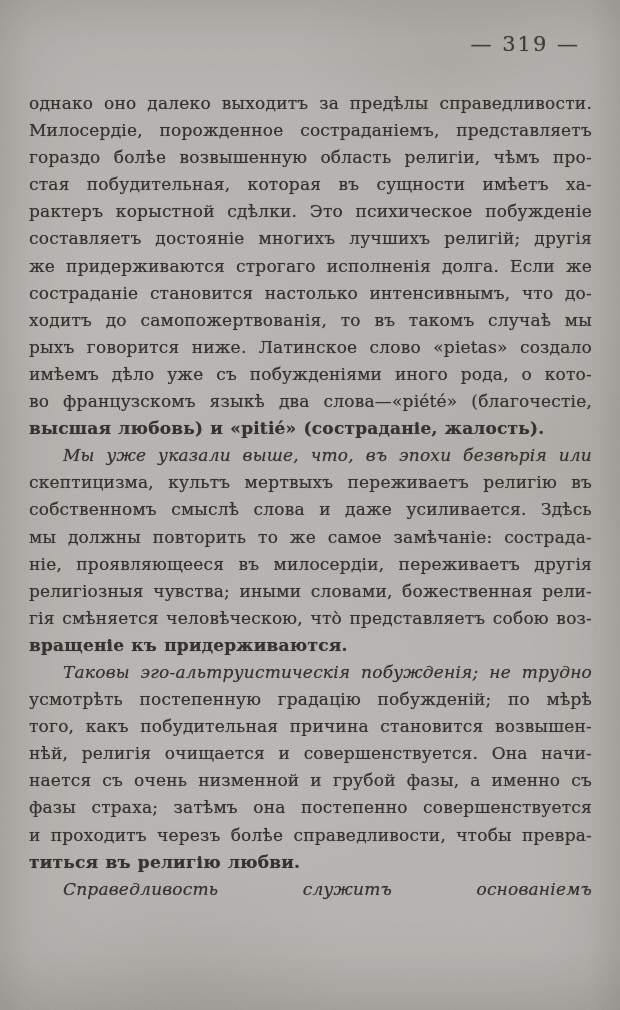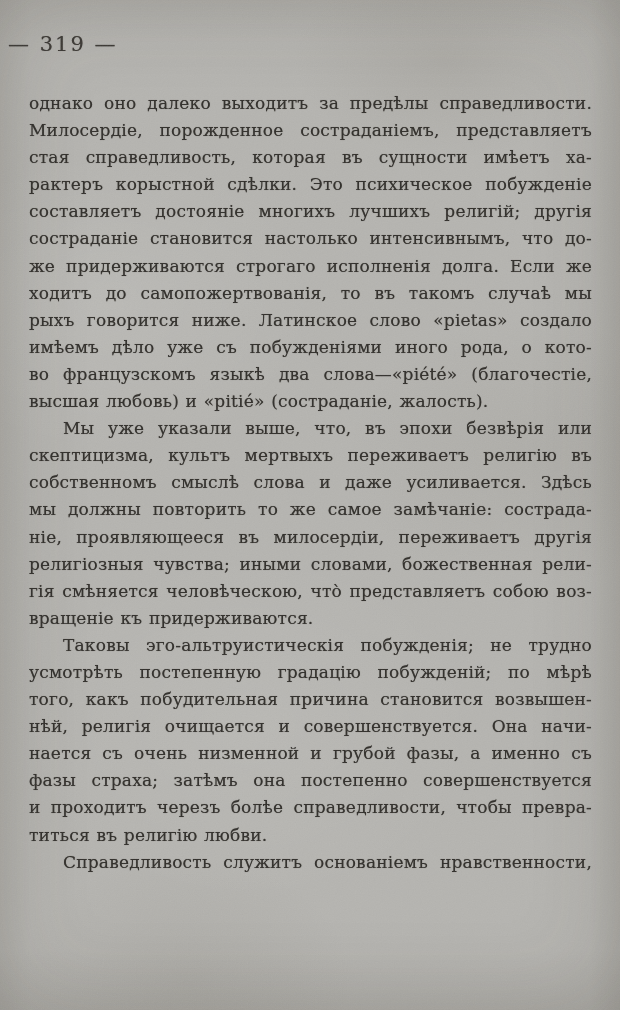--- a/index.html
+++ b/index.html
@@ -35,23 +35,23 @@
   .grain {
     position: absolute;
     inset: 0;
     width: 100%;
     height: 100%;
     pointer-events: none;
   }
   .page-number {
     position: absolute;
     top: 32px;
-    left: 8px;
+    left: 0;
     width: 580px;           
-    text-align: left;
+    text-align: right;
     font-size: 21px;
     letter-spacing: 2px;
     color: #3a3733;
     text-shadow: 0 0 0.7px rgba(50,46,40,0.55);
   }
   .text-block {
     position: absolute;
     top: 90px;
     left: 29px;
     width: 563px;
@@ -64,39 +64,42 @@
     text-align: justify;
     text-align-last: justify;
     letter-spacing: 0.2px;
     word-spacing: 1px;
     color: #302e2a;
     text-shadow: 0 0 0.8px rgba(48,44,38,0.6);
     overflow: hidden;
   }
   .line.indent {
     text-indent: 34px;
+    font-style: italic;
   }
   .line.para-end {
     text-align-last: left;
+    font-weight: bold;
   }
 </style>
 </head>
 <body>
 
 <div class="page">
   <div class="page-number">— 319 —</div>
 
   <div class="text-block">
       <div class="line">однако оно далеко выходитъ за предѣлы справедливости.</div>
       <div class="line">Милосердіе, порожденное состраданіемъ, представляетъ</div>
-      <div class="line">стая справедливость, которая въ сущности имѣетъ ха-</div>
+      <div class="line">гораздо болѣе возвышенную область религіи, чѣмъ про-</div>
+      <div class="line">стая побудительная, которая въ сущности имѣетъ ха-</div>
       <div class="line">рактеръ корыстной сдѣлки. Это психическое побужденіе</div>
       <div class="line">составляетъ достояніе многихъ лучшихъ религій; другія</div>
+      <div class="line">же придерживаются строгаго исполненія долга. Если же</div>
       <div class="line">состраданіе становится настолько интенсивнымъ, что до-</div>
-      <div class="line">же придерживаются строгаго исполненія долга. Если же</div>
       <div class="line">ходитъ до самопожертвованія, то въ такомъ случаѣ мы</div>
       <div class="line">рыхъ говорится ниже. Латинское слово «pietas» создало</div>
       <div class="line">имѣемъ дѣло уже съ побужденіями иного рода, о кото-</div>
       <div class="line">во французскомъ языкѣ два слова—«piété» (благочестіе,</div>
       <div class="line para-end">высшая любовь) и «pitié» (состраданіе, жалость).</div>
       <div class="line indent">Мы уже указали выше, что, въ эпохи безвѣрія или</div>
       <div class="line">скептицизма, культъ мертвыхъ переживаетъ религію въ</div>
       <div class="line">собственномъ смыслѣ слова и даже усиливается. Здѣсь</div>
       <div class="line">мы должны повторить то же самое замѣчаніе: сострада-</div>
       <div class="line">ніе, проявляющееся въ милосердіи, переживаетъ другія</div>

